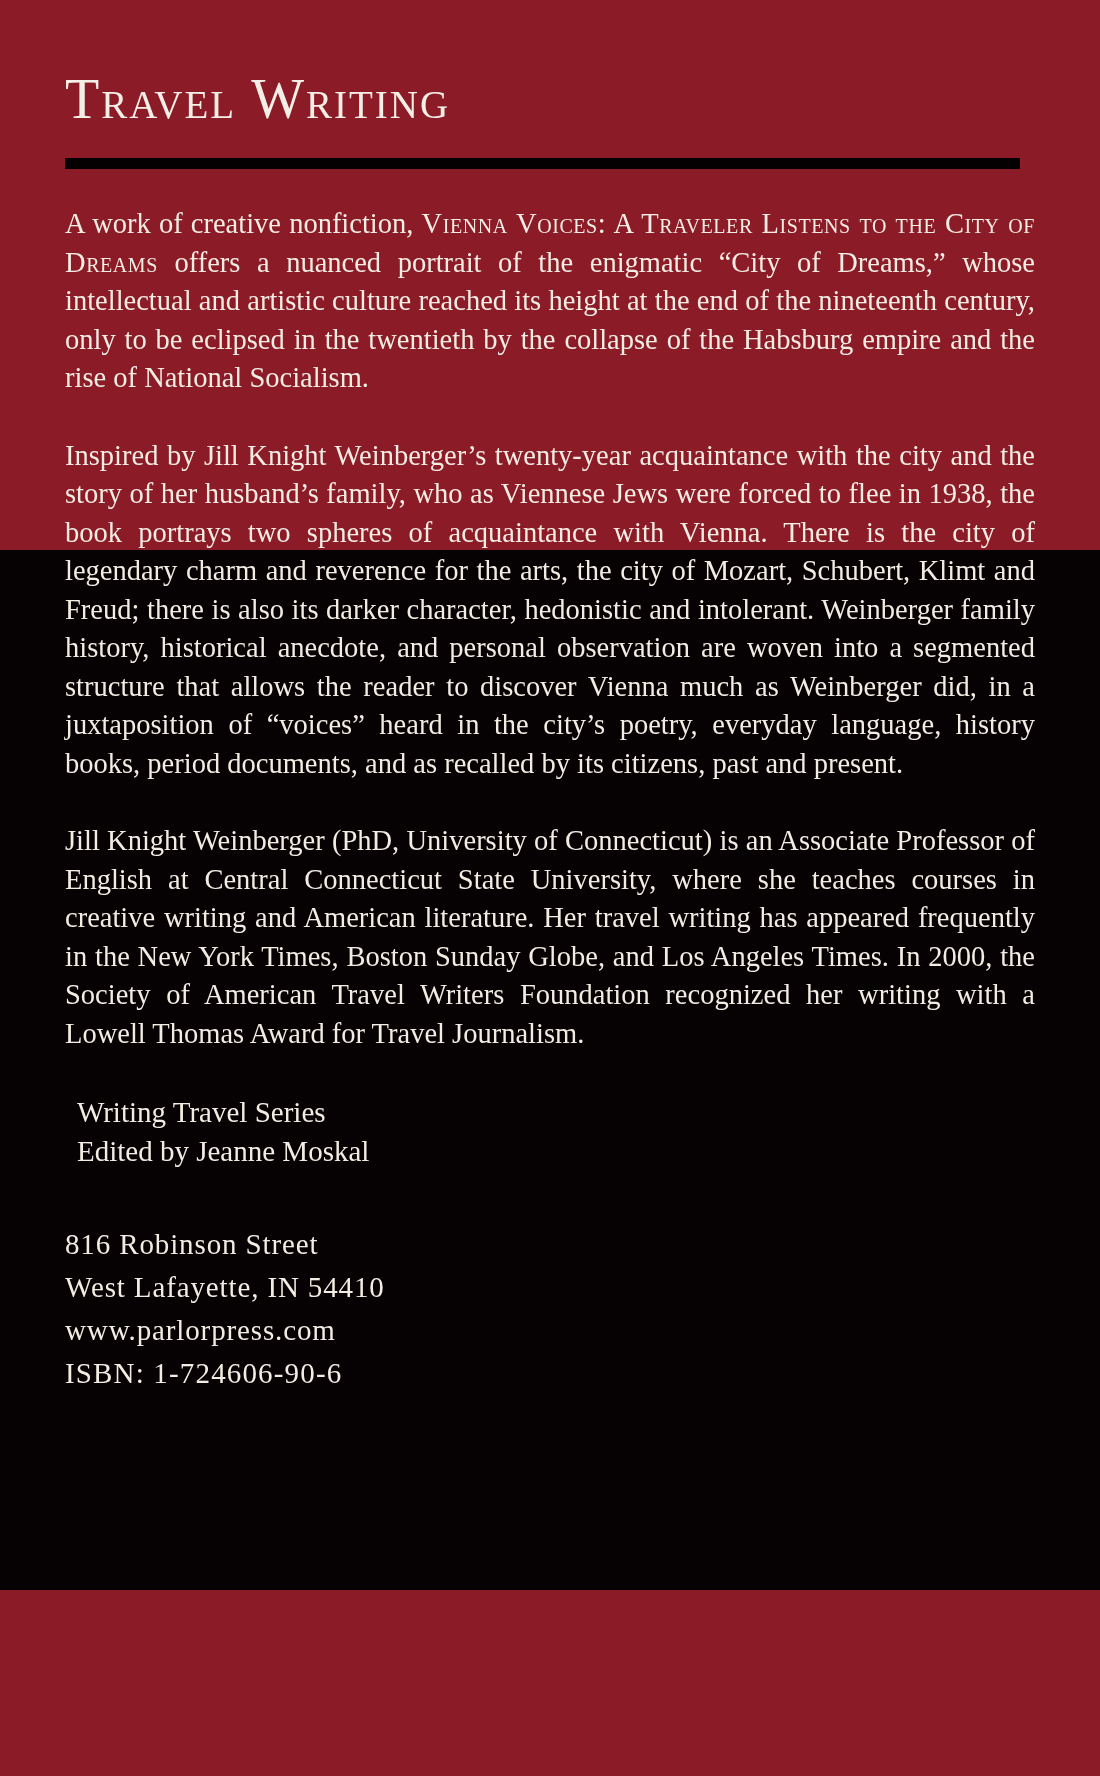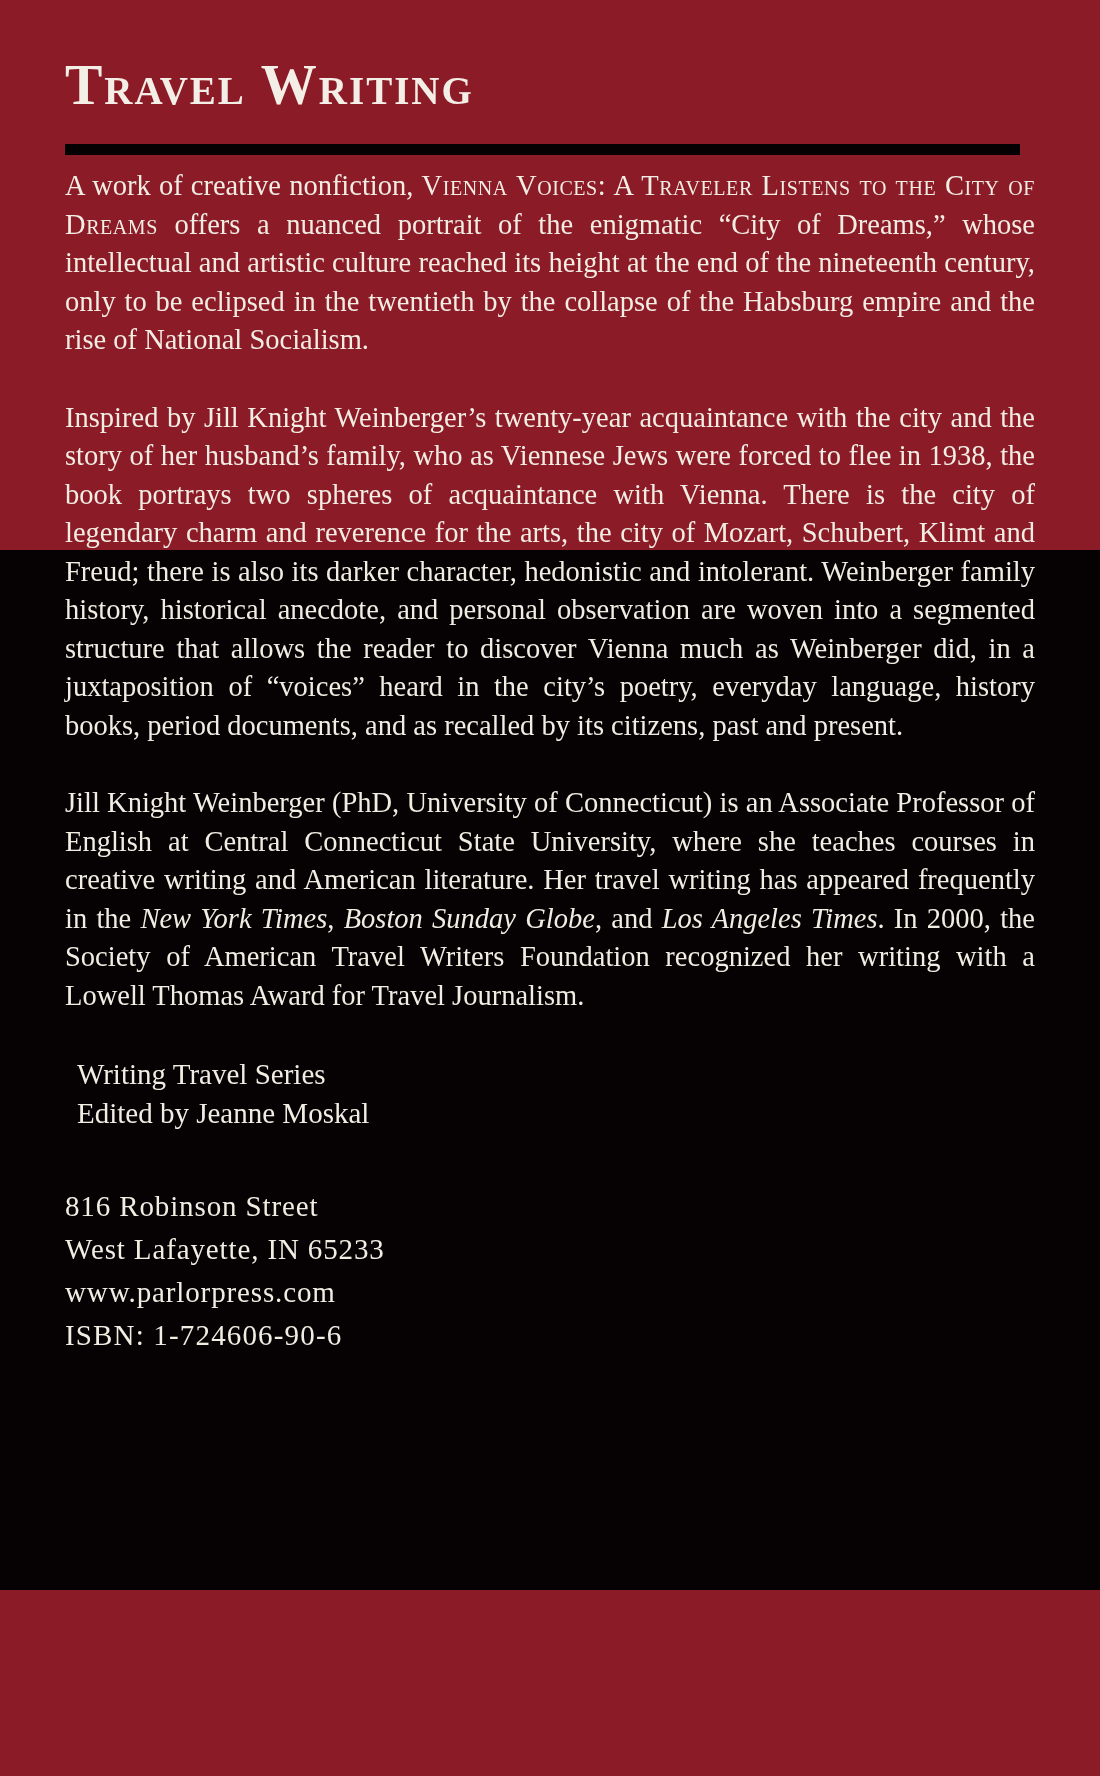--- a/index.html
+++ b/index.html
@@ -19,47 +19,47 @@
     background: #060103;
   }
   .content {
     position: absolute;
     left: 65px;
     top: 0;
     width: 970px;
     color: #f2ede3;
   }
   h1.category {
-    margin: 52px 0 0 0;
+    margin: 66px 0 0 0;
     font-size: 56px;
     line-height: 66px;
-    font-weight: bold;
+    font-weight: normal;
     font-variant: small-caps;
     letter-spacing: 2px;
     color: #f4efe6;
   }
   .rule {
     margin-top: 26px;
     width: 955px;
     height: 11px;
     background: #050102;
   }
   p.body-par {
     margin: 39px 0 0 0;
     font-size: 28.5px;
     line-height: 38.5px;
     text-align: justify;
     hyphens: auto;
   }
-  p.body-par.first { margin-top: 12px; }
+  p.body-par.first { margin-top: 36px; }
   .sc {
     font-variant: small-caps;
     letter-spacing: 0.02em;
   }
-  .it { font-style: italic; }
+  .it { }
   p.series {
     margin: 40px 0 0 12px;
     font-size: 29px;
     line-height: 39px;
   }
   .publisher { margin-top: 52px; }
   .pub-name {
     font-size: 49px;
     line-height: 52px;
     color: #f6f1e8;
@@ -87,19 +87,19 @@
     <p class="body-par first"><span>A work of creative nonfiction, </span><span class="sc">Vienna Voices: A Traveler Listens to the City of Dreams</span><span> offers a nuanced portrait of the enigmatic “City of Dreams,” whose intellectual and artistic culture reached its height at the end of the nineteenth century, only to be eclipsed in the twentieth by the collapse of the Habsburg empire and the rise of National Socialism.</span></p>
 
     <p class="body-par">Inspired by Jill Knight Weinberger’s twenty-year acquaintance with the city and the story of her husband’s family, who as Viennese Jews were forced to flee in 1938, the book portrays two spheres of acquaintance with Vienna. There is the city of legendary charm and reverence for the arts, the city of Mozart, Schubert, Klimt and Freud; there is also its darker character, hedonistic and intolerant. Weinberger family history, historical anecdote, and personal observation are woven into a segmented structure that allows the reader to discover Vienna much as Weinberger did, in a juxtaposition of “voices” heard in the city’s poetry, everyday language, history books, period documents, and as recalled by its citizens, past and present.</p>
 
     <p class="body-par"><span>Jill Knight Weinberger (PhD, University of Connecticut) is an Associate Professor of English at Central Connecticut State University, where she teaches courses in creative writing and American literature. Her travel writing has appeared frequently in the </span><span class="it">New York Times</span><span>, </span><span class="it">Boston Sunday Globe</span><span>, and </span><span class="it">Los Angeles Times</span><span>.  In 2000, the Society of American Travel Writers Foundation recognized her writing with a Lowell Thomas Award for Travel Journalism.</span></p>
 
     <p class="series"><span>Writing Travel Series</span><br><span>Edited by Jeanne Moskal</span></p>
 
     <div class="publisher">
       <div class="pub-line">816 Robinson Street</div>
-      <div class="pub-line">West Lafayette, IN 65233</div>
+      <div class="pub-line">West Lafayette, IN 54410</div>
       <div class="pub-line">www.parlorpress.com</div>
       <div class="pub-line isbn">ISBN: 1-724606-90-6</div>
     </div>
 
   </div>
 </div>
 
 </body></html>

